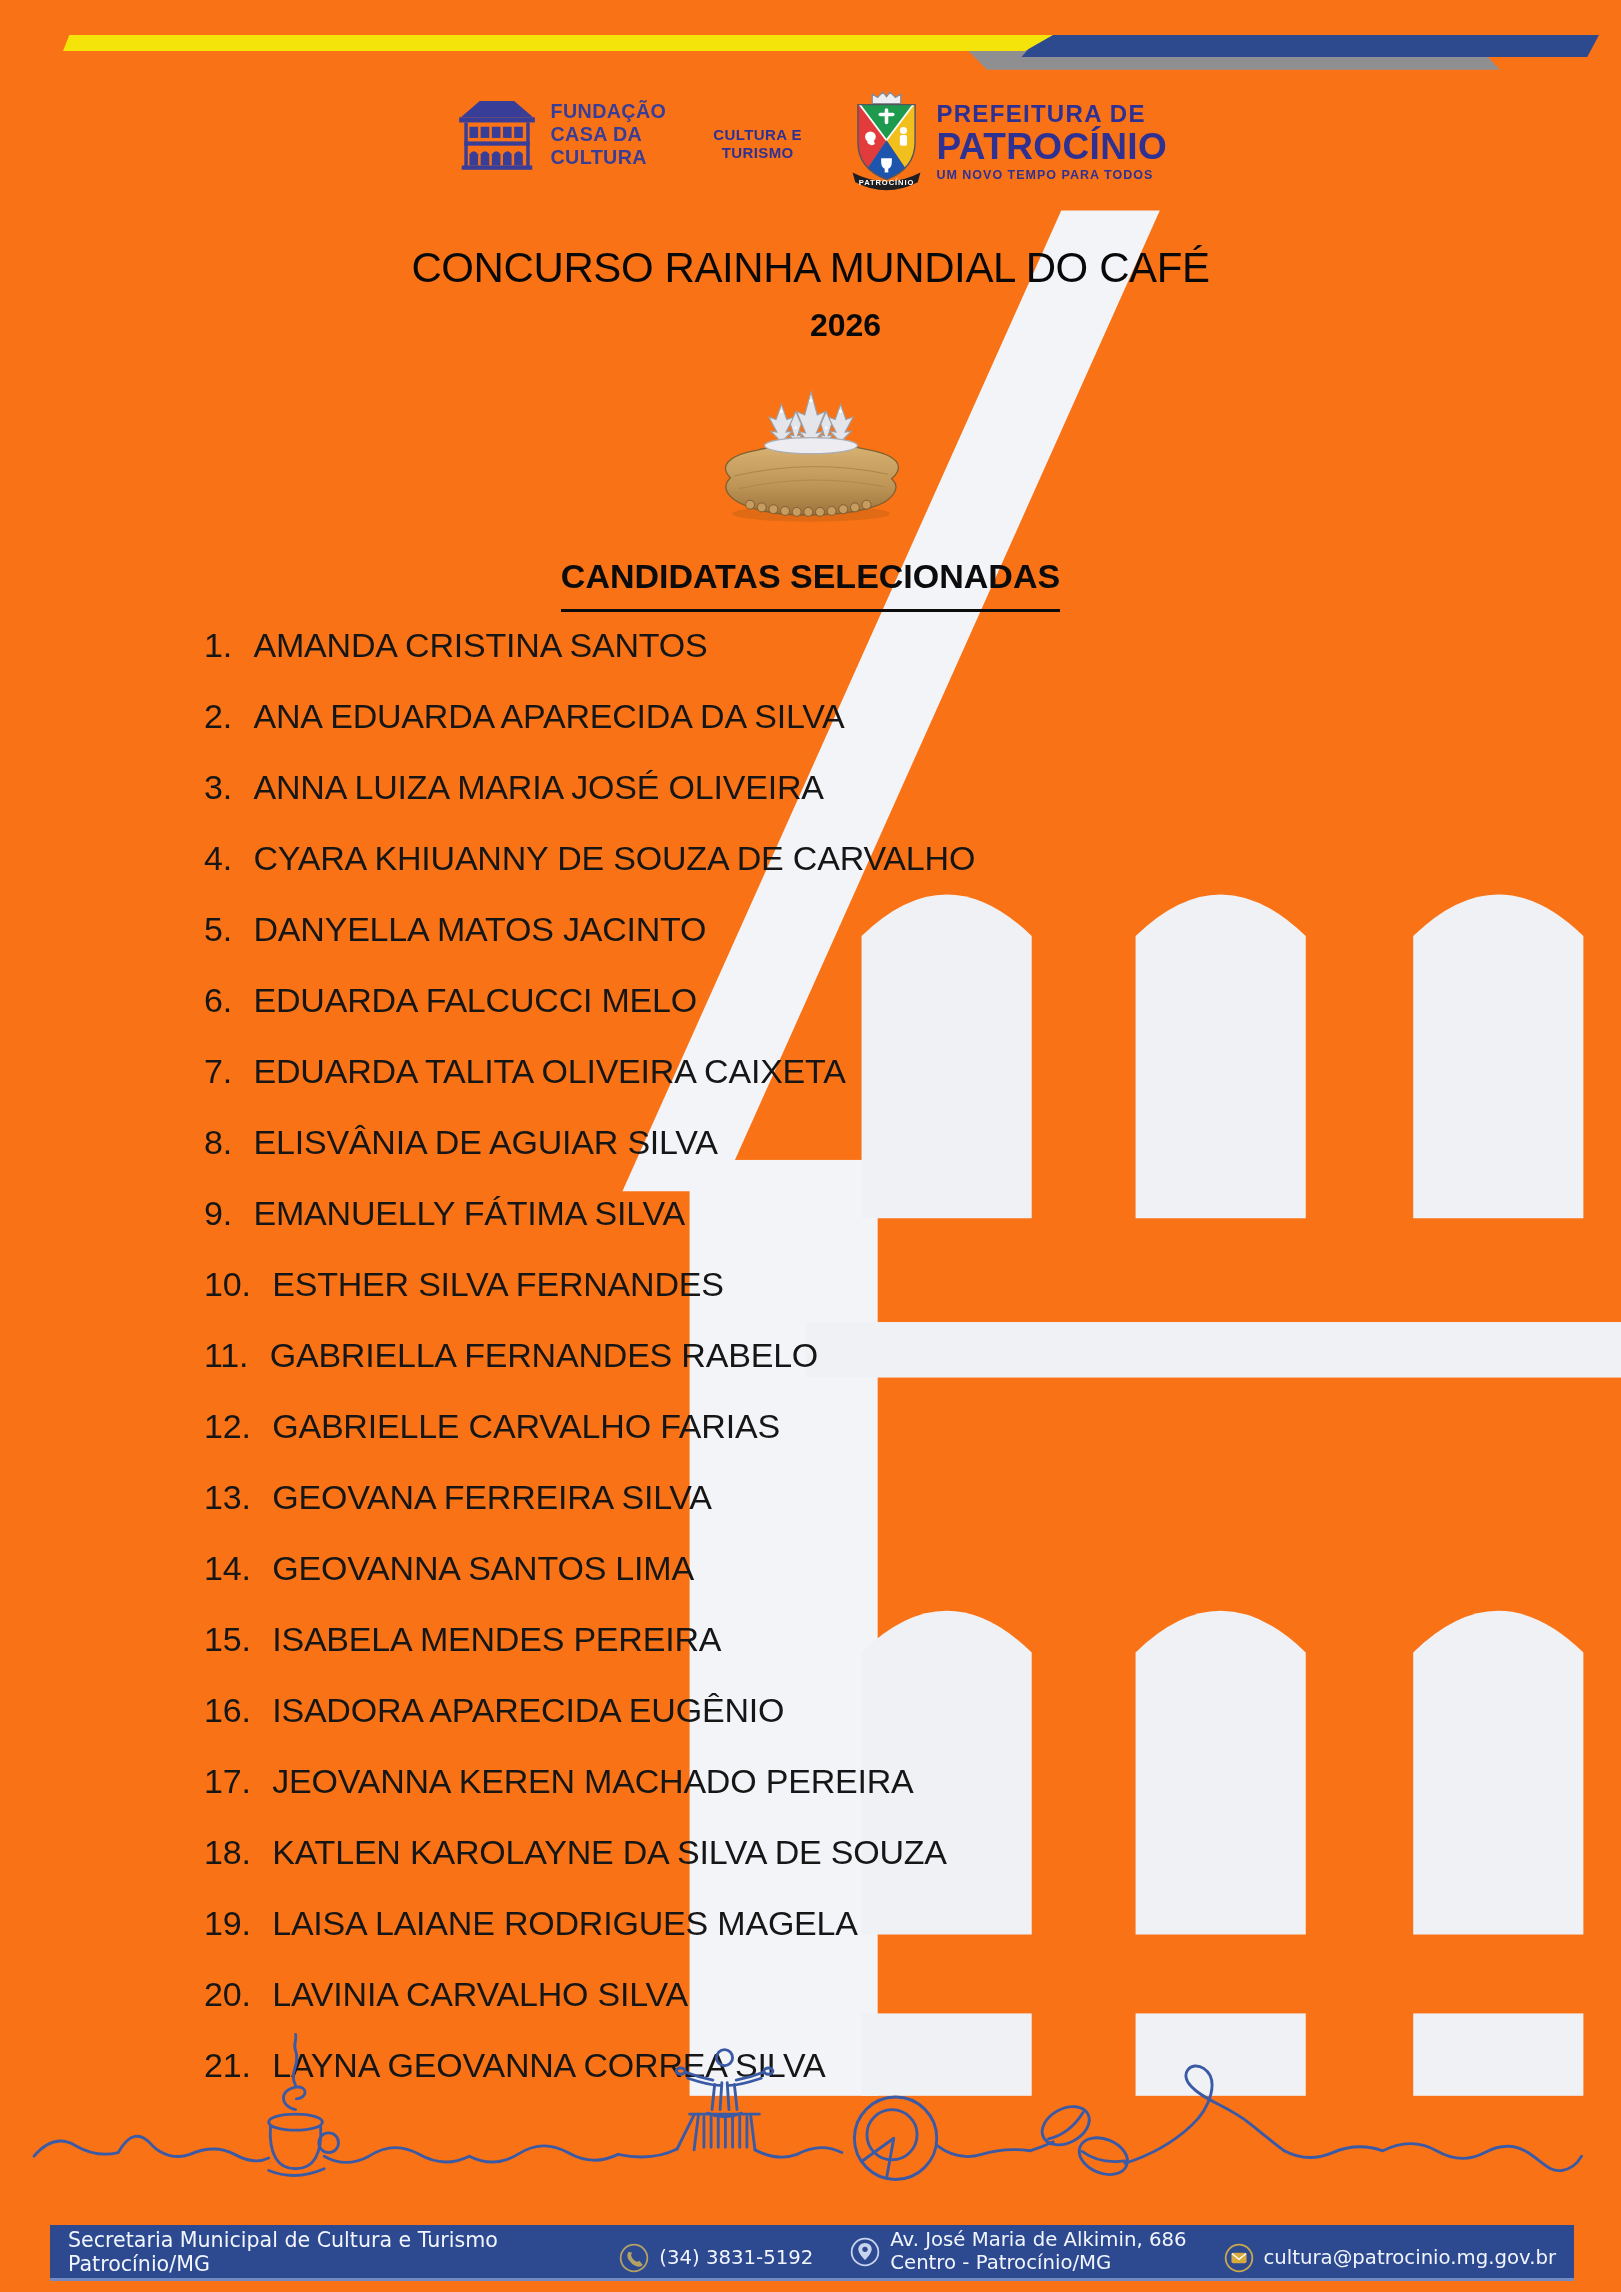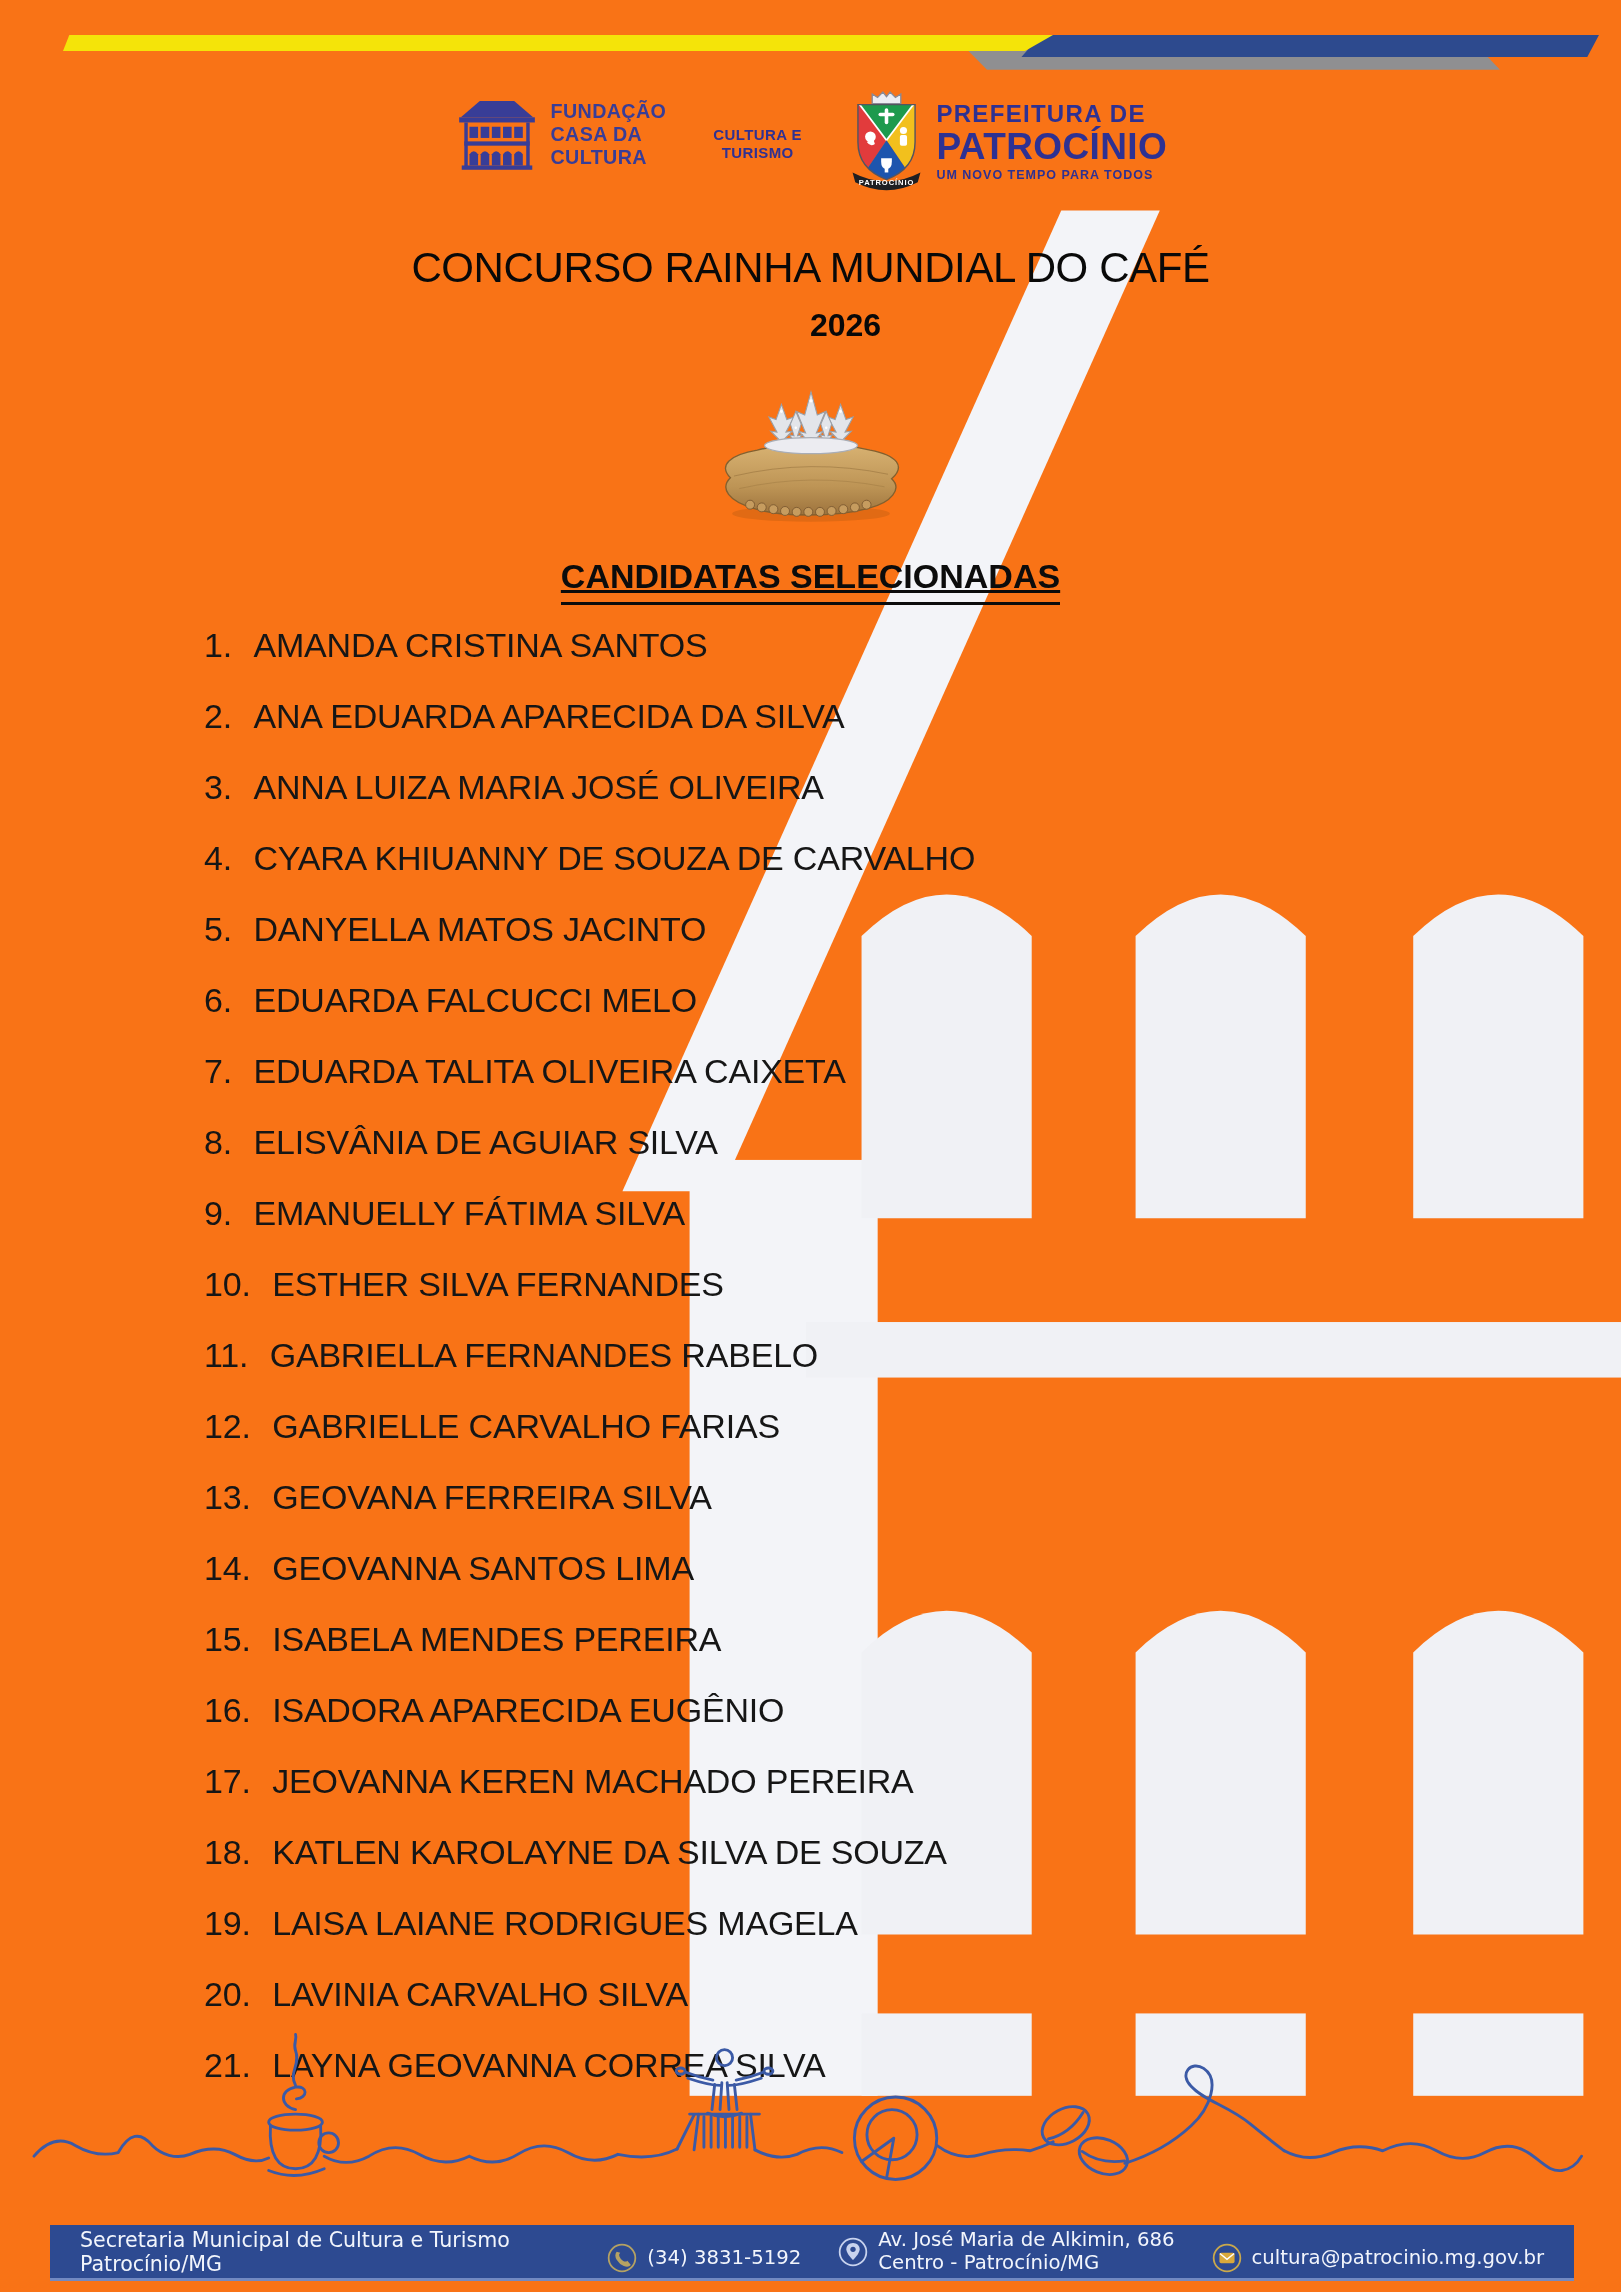--- a/index.html
+++ b/index.html
@@ -30,32 +30,32 @@
   
   .doc-title{position:absolute;top:244px;left:0;width:100%;text-align:center;z-index:4;
     font-size:42px;font-weight:normal;color:#090909;letter-spacing:-0.4px;}
   .doc-year{position:absolute;top:307px;left:0;width:100%;text-align:center;z-index:4;
     font-size:32px;font-weight:bold;color:#090909;padding-left:35px;}
   
   .crown-wrap{position:absolute;top:372px;left:50%;transform:translateX(-50%);z-index:4;}
   
   .sec-heading{position:absolute;top:557px;left:0;width:100%;text-align:center;z-index:4;
     font-size:34px;font-weight:bold;color:#0c0c0c;}
-  .sec-heading span{border-bottom:3.6px solid #0c0c0c;padding-bottom:7px;text-decoration:underline;}
+  .sec-heading span{border-bottom:3.6px solid #0c0c0c;padding-bottom:14px;}
   
   .candidates{position:absolute;top:627px;left:204px;margin:0;padding:0;list-style:none;z-index:4;}
   .candidates li{display:flex;font-size:34px;line-height:36px;margin-bottom:35px;color:#161616;
     letter-spacing:-0.2px;}
   .candidates .num{margin-right:21.5px;}
   
   .wave{position:absolute;left:0;top:2020px;z-index:4;}
   
   .footer-bar{position:absolute;left:50px;top:2225px;width:1524px;height:56px;background:#2d4a91;
     border-bottom:3.6px solid #7289c2;z-index:5;display:flex;align-items:center;
-    justify-content:space-between;padding:0 30px;box-sizing:border-box;
+    justify-content:space-between;padding:0 18px;box-sizing:border-box;
     font-family:"DejaVu Sans",sans-serif;color:#f2f5fc;}
   .org{font-size:20.6px;line-height:24px;}
   .contacts{display:flex;align-items:flex-end;gap:36px;}
   .contact{display:flex;align-items:center;gap:9px;font-size:19.7px;line-height:22.4px;}
 </style>
 </head>
 <body>
 
 <div class="page">
 

